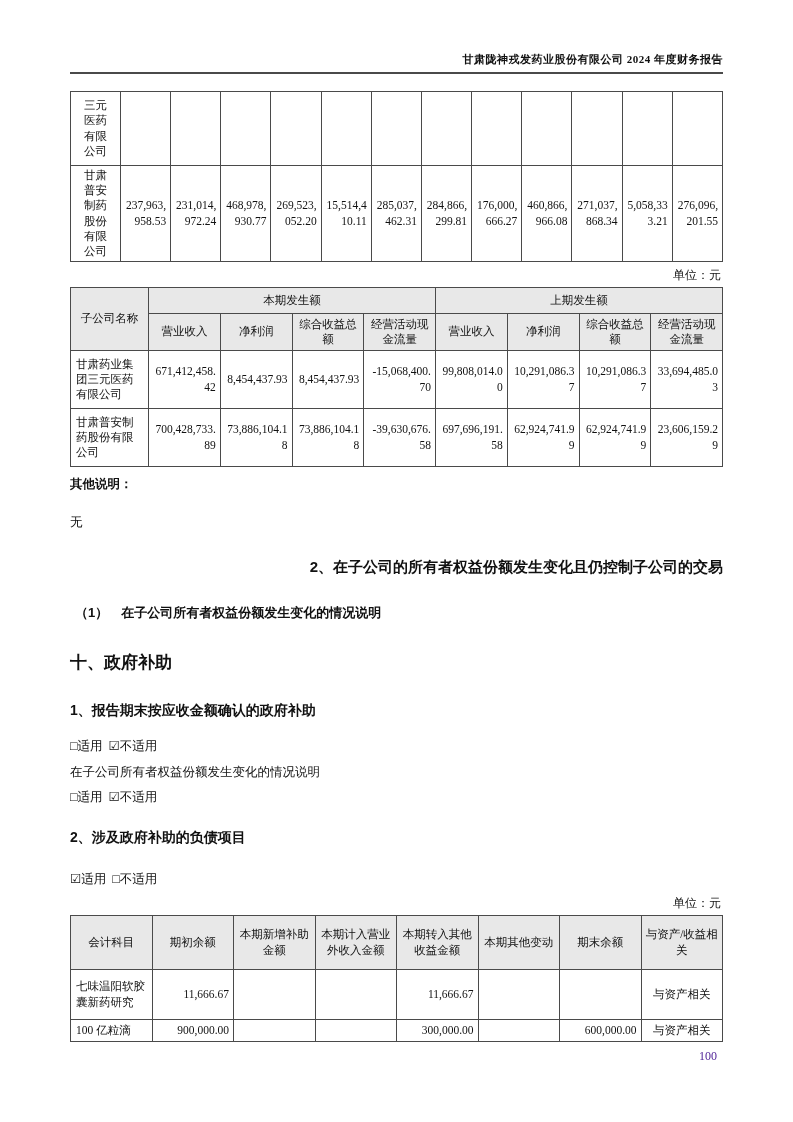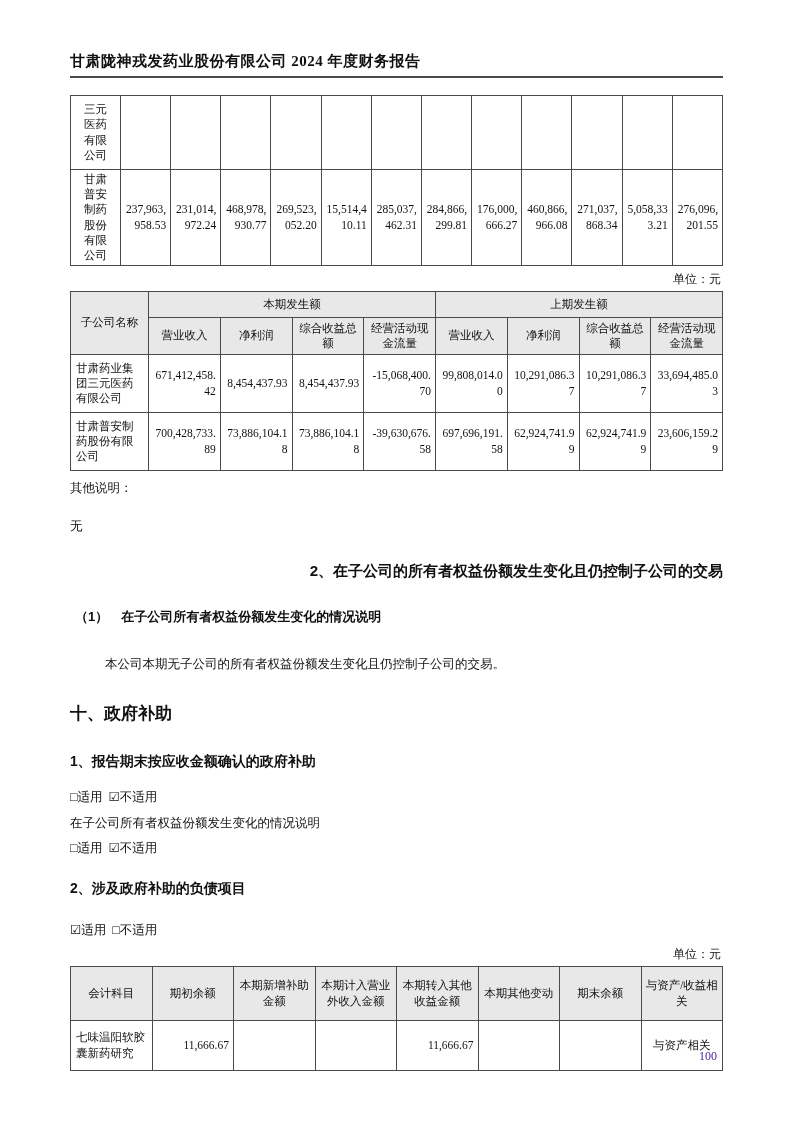--- a/index.html
+++ b/index.html
@@ -10,21 +10,22 @@
     height: 1122px;
     margin: 0 auto;
     background: #ffffff;
     font-family: "Liberation Serif", "DejaVu Serif", serif;
     color: #111;
     padding: 52px 70px 0 70px;
     overflow: hidden;
   }
   
   .doc-header {
-    font-size: 15px;
+    text-align: right;
+    font-size: 11px;
     font-weight: 600;
     letter-spacing: 0.5px;
     padding-bottom: 5px;
     border-bottom: 2px solid #4a4a4a;
   }
   
   table {
     width: 100%;
     border-collapse: collapse;
     table-layout: fixed;
@@ -48,21 +49,21 @@
   
   .unit-line { text-align: right; font-size: 12px; margin-top: 5px; padding-right: 2px; }
   
   .tbl-sub { margin-top: 3px; }
   .tbl-sub .hdr1 td { height: 26px; }
   .tbl-sub .hdr2 td { height: 37px; }
   .tbl-sub .data-row td { height: 58px; }
   .tbl-sub .name-cell { text-align: left; padding: 2px 5px; }
   
   .plain { font-size: 12.5px; }
-  .notes-label { margin-top: 9px; }
+  .notes-label { margin-top: 9px; font-weight: bold; }
   .notes-content { margin-top: 21px; }
   h2.sec {
     font-family: "Liberation Sans", "DejaVu Sans", sans-serif;
     font-size: 15px; font-weight: bold; margin-top: 27px; text-align: right;
   }
   h3.subsec {
     font-family: "Liberation Sans", "DejaVu Sans", sans-serif;
     font-size: 13px; font-weight: bold; margin-top: 27px; padding-left: 5px;
   }
   .indent-para { margin-top: 30px; font-size: 12.5px; text-indent: 2.8em; }
@@ -209,21 +210,20 @@
       <td class="num">23,606,159.29</td>
     </tr>
   </tbody>
     </table>
 
   <div class="plain notes-label">其他说明：</div>
   <div class="plain notes-content">无</div>
 
   <h2 class="sec">2、在子公司的所有者权益份额发生变化且仍控制子公司的交易</h2>
   <h3 class="subsec">（1）　在子公司所有者权益份额发生变化的情况说明</h3>
-  <p class="indent-para">本公司本期无子公司的所有者权益份额发生变化且仍控制子公司的交易。</p>
 
   <h1 class="chapter">十、政府补助</h1>
 
   <h2 class="sub1">1、报告期末按应收金额确认的政府补助</h2>
   <div class="applicability">
     <span>□适用</span><span class="gap"></span><span>☑不适用</span>
   </div>
   <div class="reason">在子公司所有者权益份额发生变化的情况说明</div>
   <div class="applicability tight">
     <span>□适用</span><span class="gap"></span><span>☑不适用</span>
@@ -251,18 +251,28 @@
     <tr class="row-1">
       <td class="subj-cell">七味温阳软胶囊新药研究</td>
       <td class="num">11,666.67</td>
       <td class="num"></td>
       <td class="num"></td>
       <td class="num">11,666.67</td>
       <td class="num"></td>
       <td class="num"></td>
       <td class="ctr">与资产相关</td>
     </tr>
+    <tr class="row-2">
+      <td class="subj-cell">100 亿粒滴</td>
+      <td class="num">900,000.00</td>
+      <td class="num"></td>
+      <td class="num"></td>
+      <td class="num">300,000.00</td>
+      <td class="num"></td>
+      <td class="num">600,000.00</td>
+      <td class="ctr">与资产相关</td>
+    </tr>
   </tbody>
     </table>
 
   <div class="page-number">100</div>
 
 </div>
 
 </body></html>

